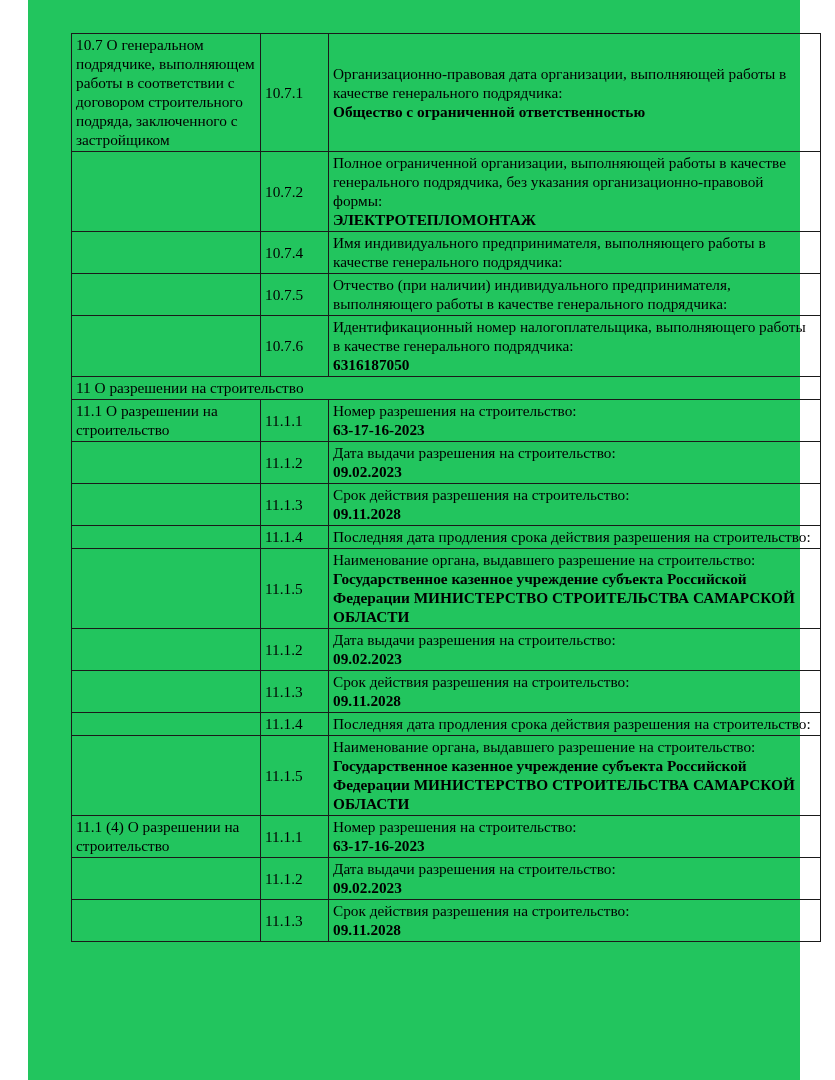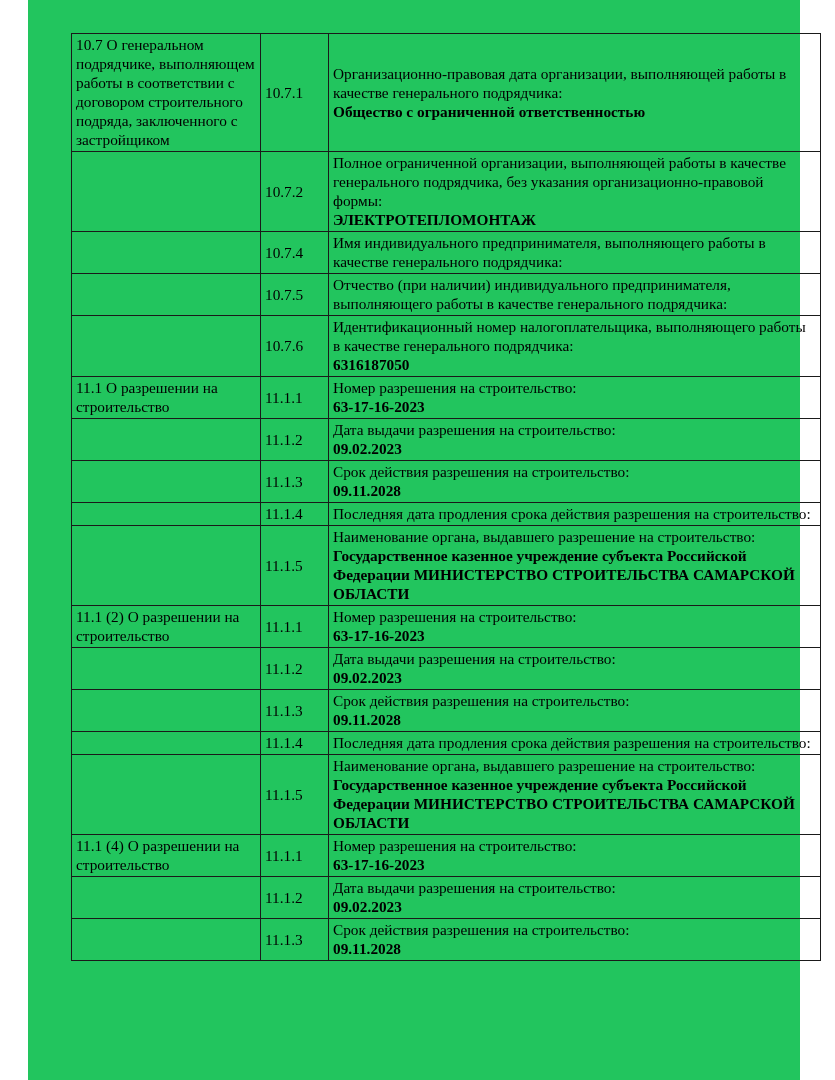--- a/index.html
+++ b/index.html
@@ -103,20 +103,23 @@
         </tr>
         <tr>
           <td class="c-section"></td>
           <td class="c-code">10.7.6</td>
           <td class="c-content">
             <div class="label">Идентификационный номер налогоплательщика, выполняющего работы в качестве генерального подрядчика:</div>
             <div class="value">6316187050</div>
           </td>
         </tr>
         <tr>
+          <td colspan="3" class="section-row">11 О разрешении на строительство</td>
+        </tr>
+        <tr>
           <td class="c-section">11.1 О разрешении на строительство</td>
           <td class="c-code">11.1.1</td>
           <td class="c-content">
             <div class="label">Номер разрешения на строительство:</div>
             <div class="value">63-17-16-2023</div>
           </td>
         </tr>
         <tr>
           <td class="c-section"></td>
           <td class="c-code">11.1.2</td>
@@ -139,28 +142,20 @@
           <td class="c-content">
             <div class="label">Последняя дата продления срока действия разрешения на строительство:</div>
           </td>
         </tr>
         <tr>
           <td class="c-section"></td>
           <td class="c-code">11.1.5</td>
           <td class="c-content">
             <div class="label">Наименование органа, выдавшего разрешение на строительство:</div>
             <div class="value">Государственное казенное учреждение субъекта Российской Федерации МИНИСТЕРСТВО СТРОИТЕЛЬСТВА САМАРСКОЙ ОБЛАСТИ</div>
-          </td>
-        </tr>
-        <tr>
-          <td class="c-section">11.1 (2) О разрешении на строительство</td>
-          <td class="c-code">11.1.1</td>
-          <td class="c-content">
-            <div class="label">Номер разрешения на строительство:</div>
-            <div class="value">63-17-16-2023</div>
           </td>
         </tr>
         <tr>
           <td class="c-section"></td>
           <td class="c-code">11.1.2</td>
           <td class="c-content">
             <div class="label">Дата выдачи разрешения на строительство:</div>
             <div class="value">09.02.2023</div>
           </td>
         </tr>

